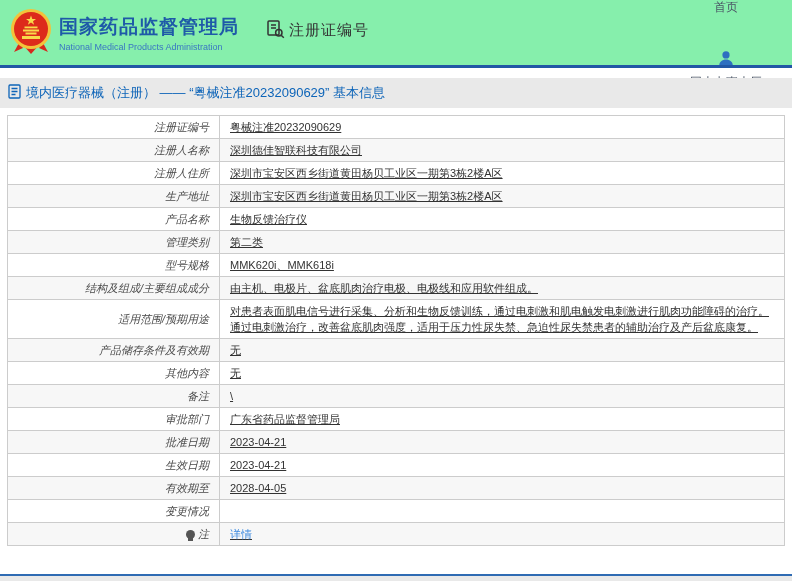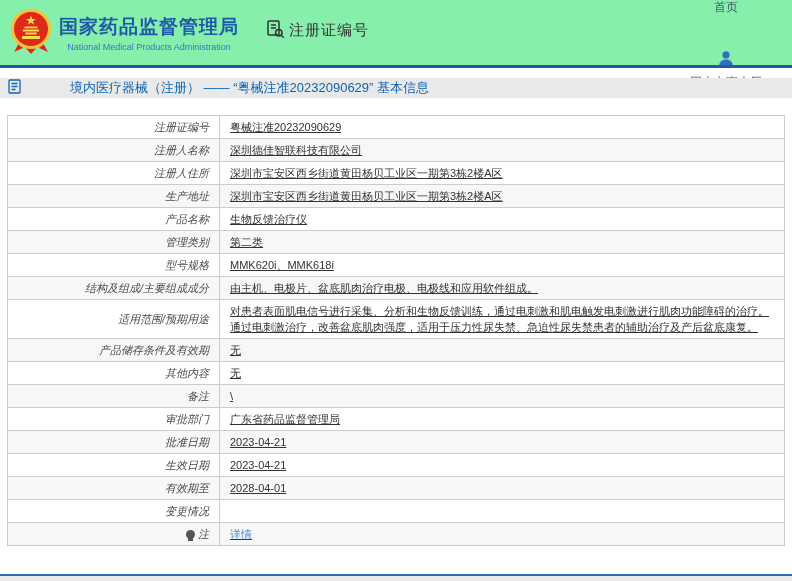--- a/index.html
+++ b/index.html
@@ -17,21 +17,21 @@
     position:absolute; top:0; left:0; right:0; height:65px;
     background:#86efac;
     display:flex; align-items:center;
   }
   .emblem{ margin-left:10px; flex:0 0 auto; }
   .org-names{ margin-left:7px; }
   .org-name-cn{
     font-size:19px; font-weight:bold; color:#1e5aa8; letter-spacing:1px;
   }
   .org-name-en{
-    font-size:9px; color:#3a77c2; margin-top:2px;text-align:center;
+    font-size:9px; color:#3a77c2; margin-top:2px;
   }
   .data-query{
     margin-left:26px; display:flex; align-items:center; cursor:pointer;
     margin-top:-4px;
   }
   .data-query .dq-label{ font-size:15px; color:#333; letter-spacing:1px; margin-left:4px; }
   .header-nav{
     margin-left:auto; margin-right:30px;
     display:flex; gap:34px;flex-direction:column;
   }
@@ -39,23 +39,23 @@
     display:flex; flex-direction:column; align-items:center;
     cursor:pointer; text-decoration:none;
   }
   .nav-item .nav-label{ font-size:12px; color:#4a5565; margin-top:3px; white-space:nowrap; }
   .header-line{
     position:absolute; top:65px; left:0; right:0; height:3px; background:#2257a5;
   }
 
   
   .breadcrumb-bar{
-    position:absolute; top:78px; left:0; right:0; height:20px;
+    position:absolute; top:78px; left:0; right:0; height:30px;
     background:#e9e9e9;
-    display:flex; align-items:center; padding-left:8px;gap:44px;
+    display:flex; align-items:center; padding-left:8px;
   }
   .breadcrumb-text{ font-size:13px; color:#0d64b8; margin-left:5px; }
 
   
   .info-table{
     position:absolute; top:115px; left:7px; width:778px;
     border-collapse:collapse;
     font-size:11px;
   }
   .info-table td{
@@ -207,21 +207,21 @@
       <tr>
         <td class="label-cell">批准日期</td>
         <td class="value-cell">2023-04-21</td>
       </tr>
       <tr>
         <td class="label-cell">生效日期</td>
         <td class="value-cell">2023-04-21</td>
       </tr>
       <tr>
         <td class="label-cell">有效期至</td>
-        <td class="value-cell">2028-04-01</td>
+        <td class="value-cell">2028-04-05</td>
       </tr>
       <tr>
         <td class="label-cell">变更情况</td>
         <td class="value-cell"></td>
       </tr>
       <tr>
         <td class="label-cell"><span class="bulb-icon"></span>注</td>
         <td class="value-cell"><a>详情</a></td>
       </tr>
     </tbody>

